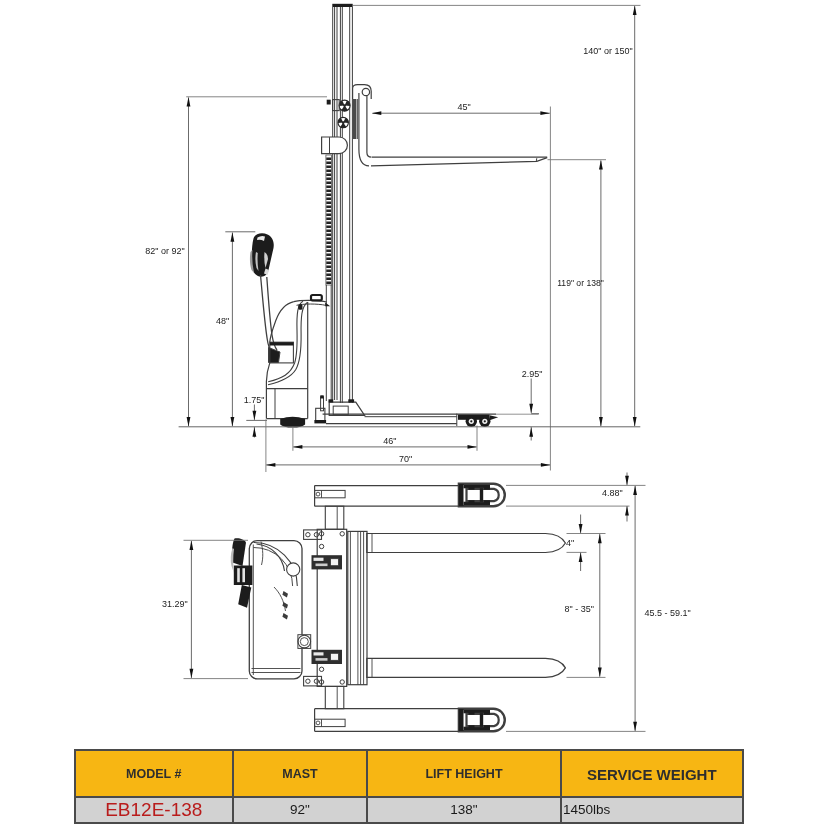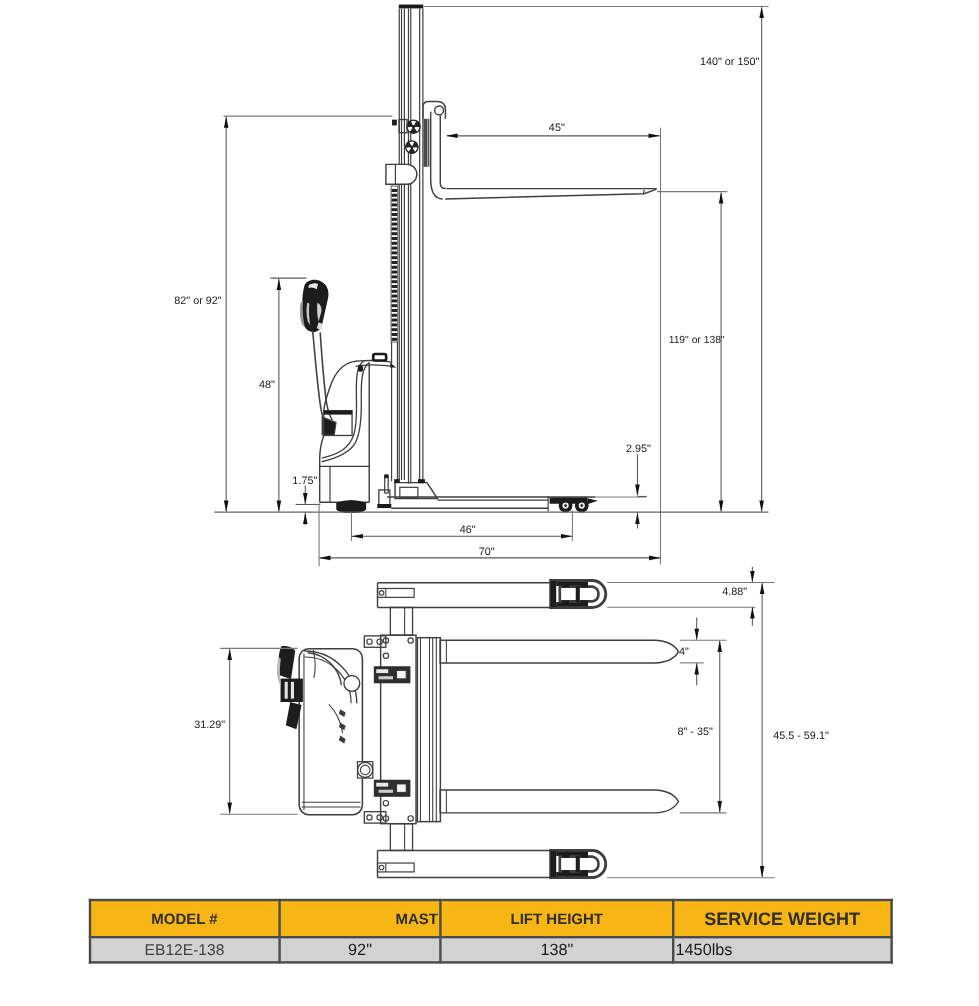--- a/index.html
+++ b/index.html
@@ -449,30 +449,30 @@
 <div style="position:absolute;left:73.5px;top:748.5px;width:668px;">
 <table style="border-collapse:collapse;width:100%;table-layout:fixed;font-family:'Liberation Sans',sans-serif;">
 <colgroup>
           <col style="width:158.5px">
           <col style="width:134px">
           <col style="width:194px">
           <col style="width:181.5px">
         </colgroup>
 
 <tbody>
-          <tr style="background:#F7B613;height:31px;">
+          <tr style="background:#F7B613;height:47px;">
 <td style="border:2px solid #4a4a4a;text-align:center;font-weight:bold;font-size:12.5px;color:#2e2e2e;padding-top:3px;">MODEL #</td>
-<td style="border:2px solid #4a4a4a;text-align:right;font-weight:bold;font-size:12.5px;color:#2e2e2e;padding-top:3px;">MAST</td>
+<td style="border:2px solid #4a4a4a;text-align:center;font-weight:bold;font-size:12.5px;color:#2e2e2e;padding-top:3px;">MAST</td>
 <td style="border:2px solid #4a4a4a;text-align:center;font-weight:bold;font-size:12.5px;color:#2e2e2e;padding-top:3px;">LIFT HEIGHT</td>
 <td style="border:2px solid #4a4a4a;text-align:center;font-weight:bold;font-size:15px;color:#2e2e2e;padding-top:3px;">SERVICE WEIGHT</td>
 </tr>
 
 
 <tr style="background:#D2D2D2;height:21px;">
-<td style="border:2px solid #4a4a4a;text-align:center;font-size:13px;color:#404040;margin-left:37px;">EB12E-138</td>
+<td style="border:2px solid #4a4a4a;text-align:center;font-size:19px;color:#b91c1c;margin-left:37px;">EB12E-138</td>
 <td style="border:2px solid #4a4a4a;text-align:center;font-size:13.5px;color:#1a1a1a;">92"</td>
 <td style="border:2px solid #4a4a4a;text-align:center;font-size:13.5px;color:#1a1a1a;">138"</td>
 <td style="border:2px solid #4a4a4a;text-align:left;font-size:13.5px;color:#1a1a1a;">1450lbs</td>
 </tr>
 </tbody>
       </table>
 </div>
 
 </div>
 </body></html>

